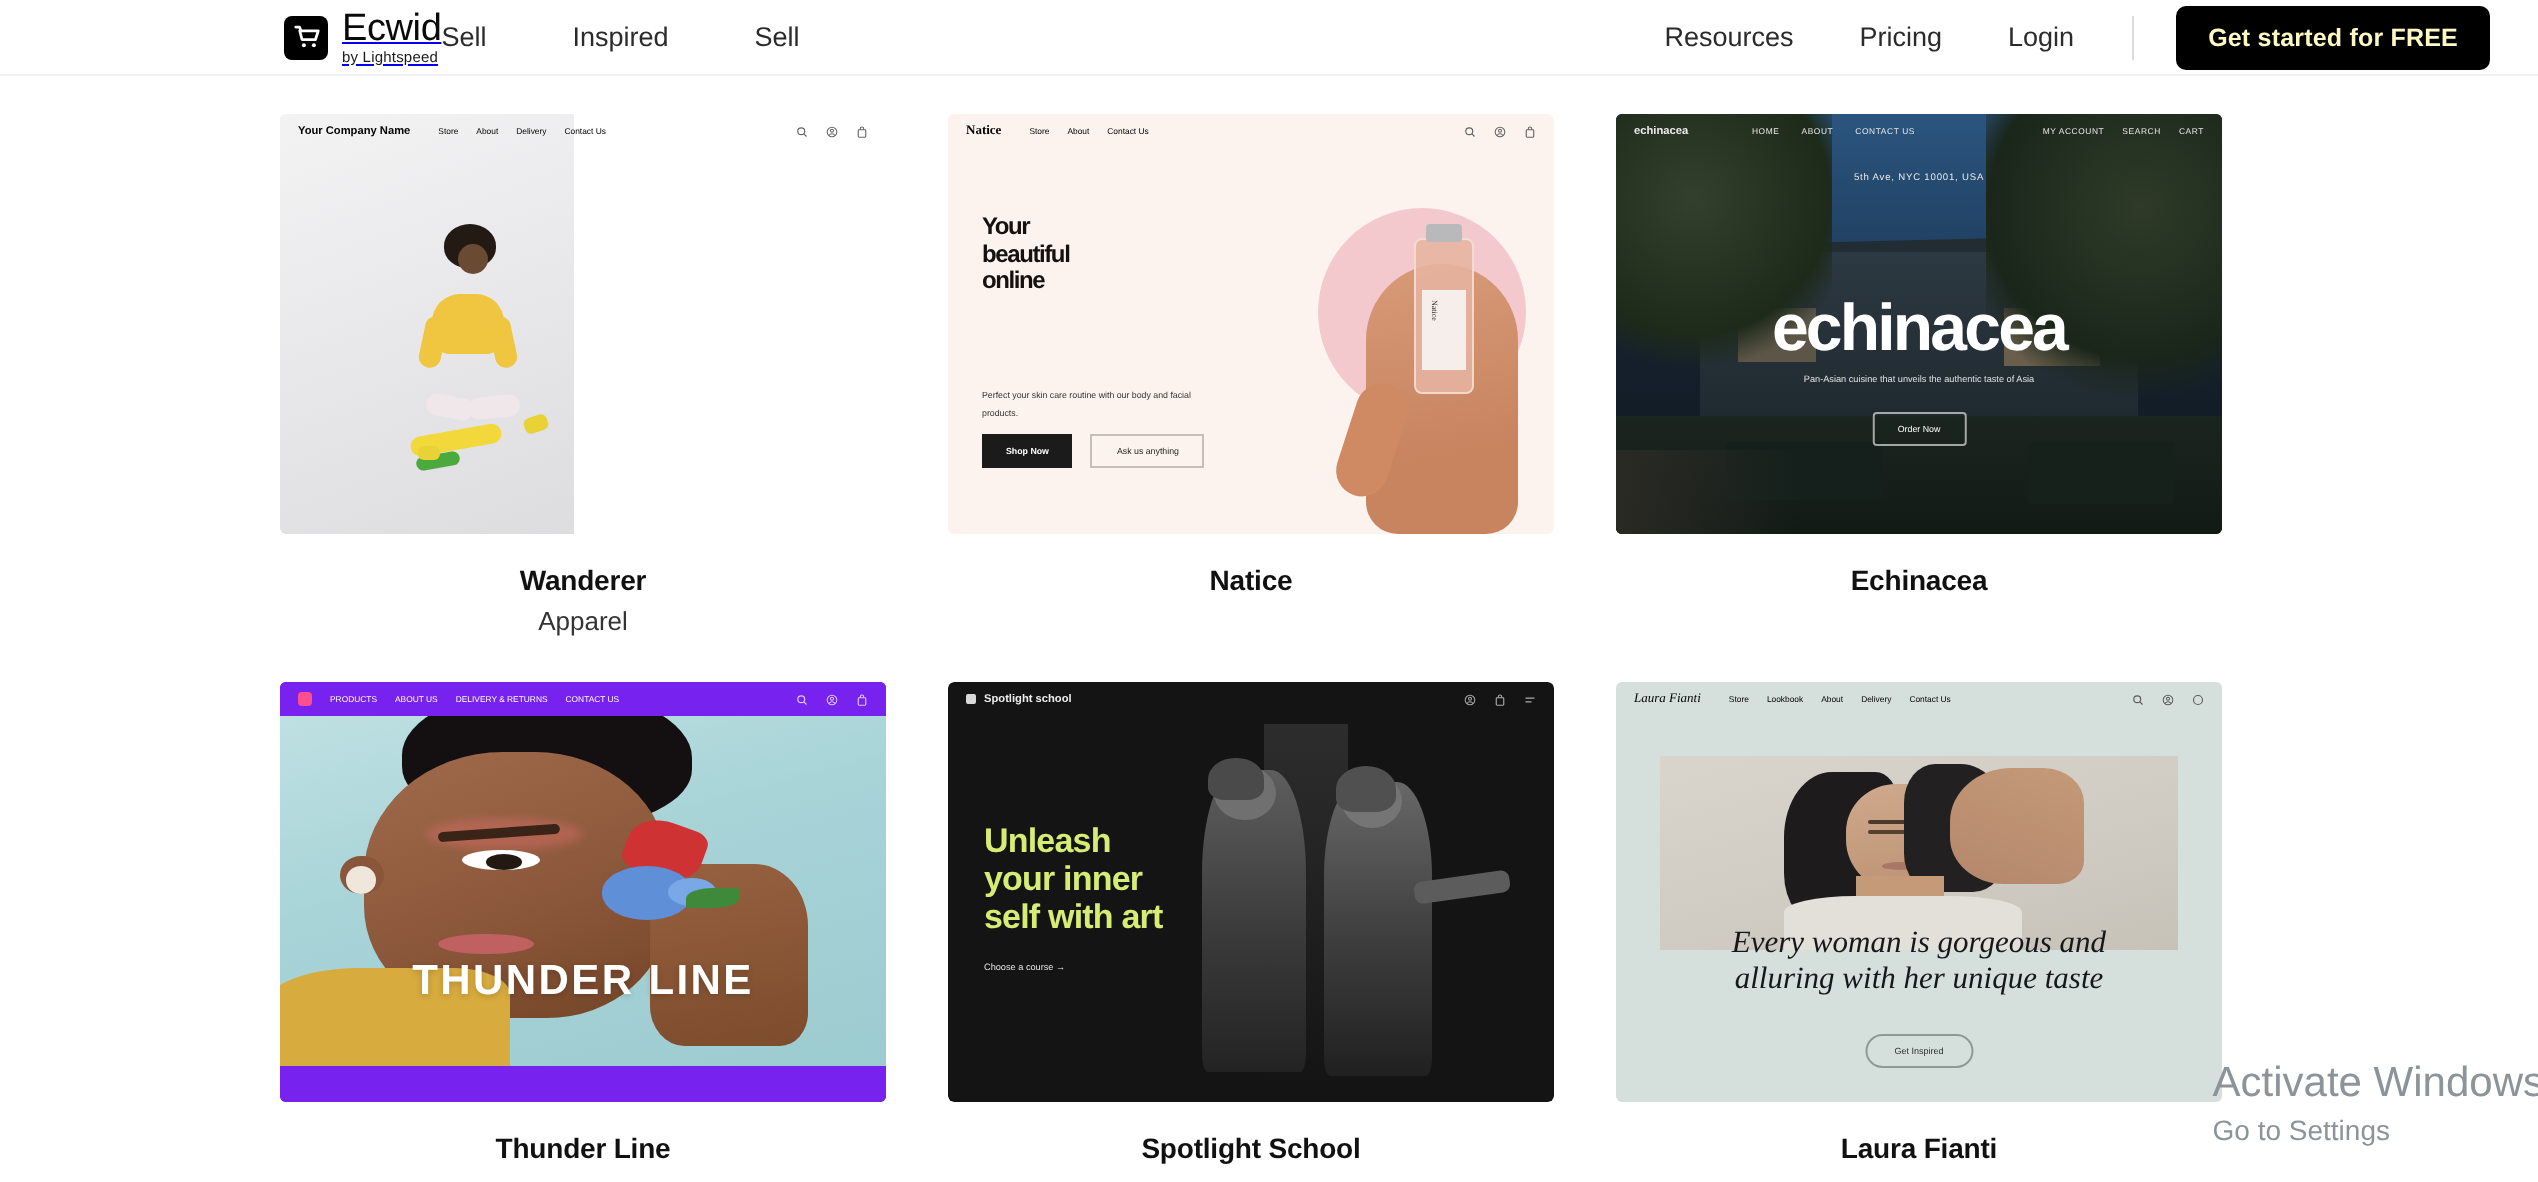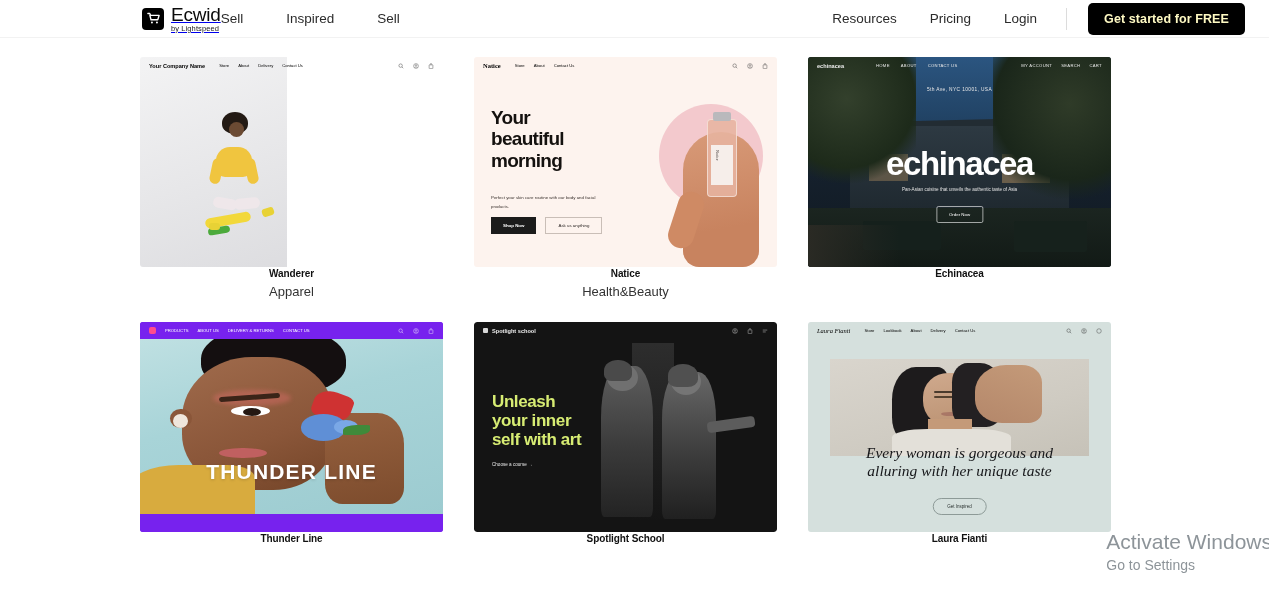--- a/index.html
+++ b/index.html
@@ -67,22 +67,22 @@
   }
   .template-card { width: 303px; }
   .thumb {
     width: 303px; height: 210px;
     border-radius: 3px;
     overflow: hidden;
     position: relative;
     background: #fff;
   }
   .card-title {
-    text-align: center; font-size: 10px; font-weight: bold;
-    color: #111; margin-top: 1px; letter-spacing: -0.1px;
+    text-align: center; font-size: 14px; font-weight: bold;
+    color: #111; margin-top: 15px; letter-spacing: -0.1px;
   }
   .card-cat {
     text-align: center; font-size: 13px; color: #333;
     margin-top: 5px;
   }
   .row-gap-spacer { height: 23px; grid-column: 1 / -1; }
 
   
   .mini-nav {
     position: absolute; top: 0; left: 0; right: 0;
@@ -143,21 +143,21 @@
     background:#4caa3c; border-radius:4px; transform:rotate(-10deg); }
   .sk-shoeL { position:absolute; left:47%; top:79%; width:11px; height:7px;
     background:#e8d235; border-radius:3px; }
   .sk-shoeR { position:absolute; left:83%; top:72%; width:12px; height:8px;
     background:#e8d235; border-radius:3px; transform:rotate(-18deg); }
 
   
   .n-wrap { position:absolute; inset:0; background:#fdf3ee; }
   .n-title {
     position:absolute; left:17px; top:50px;
-    font-size:19px; line-height:1.13; font-weight:600; color:#14110f;
+    font-size:12px; line-height:1.13; font-weight:600; color:#14110f;
     letter-spacing:-0.7px;
   }
   .n-body {
     position:absolute; left:17px; top:137px; width:108px;
     font-size:4.4px; line-height:1.95; color:#3a322e;
   }
   .n-btns { position:absolute; left:17px; top:160px; display:flex; gap:9px; }
   .n-btn-dark {
     background:#1b1b1b; color:#fff; font-size:4.4px;
     padding:5px 12px; border:none; font-weight:bold;
@@ -477,21 +477,21 @@
           <div class="n-hand"></div>
           <div class="n-thumb"></div>
           <div class="n-bottle"></div>
           <div class="n-cap"></div>
           <div class="n-label">
             <span>Natice</span>
           </div>
           <div class="n-title">
             <div>Your</div>
             <div>beautiful</div>
-            <div>morning</div>
+            <div>online</div>
           </div>
           <div class="n-body">Perfect your skin care routine with our body and facial products.</div>
           <div class="n-btns">
             <button class="n-btn-dark">Shop Now</button>
             <button class="n-btn-out">Ask us anything</button>
           </div>
         </div>
         <div class="mini-nav">
           <span class="mini-logo" style="font-family:'Liberation Serif',serif;font-size:6.5px;">Natice</span>
           <span class="mini-links">
@@ -516,21 +516,20 @@
             <span class="mi">
               <svg viewBox="0 0 16 16" fill="none" stroke="#333" stroke-width="1.5">
                   <rect x="3" y="5" width="10" height="10" rx="1.2"></rect>
                   <path d="M5.8 5V3.6a2.2 2.2 0 014.4 0V5"></path>
                 </svg>
             </span>
           </span>
         </div>
       </div>
       <div class="card-title">Natice</div>
-      <div class="card-cat">Health&amp;Beauty</div>
     </article>
 
     <article class="template-card">
       <div class="thumb">
         <div class="e-wrap">
           <div class="e-sky"></div>
           <div class="e-roof"></div>
           <div class="e-house"></div>
           <div class="e-win1"></div>
           <div class="e-win2"></div>

